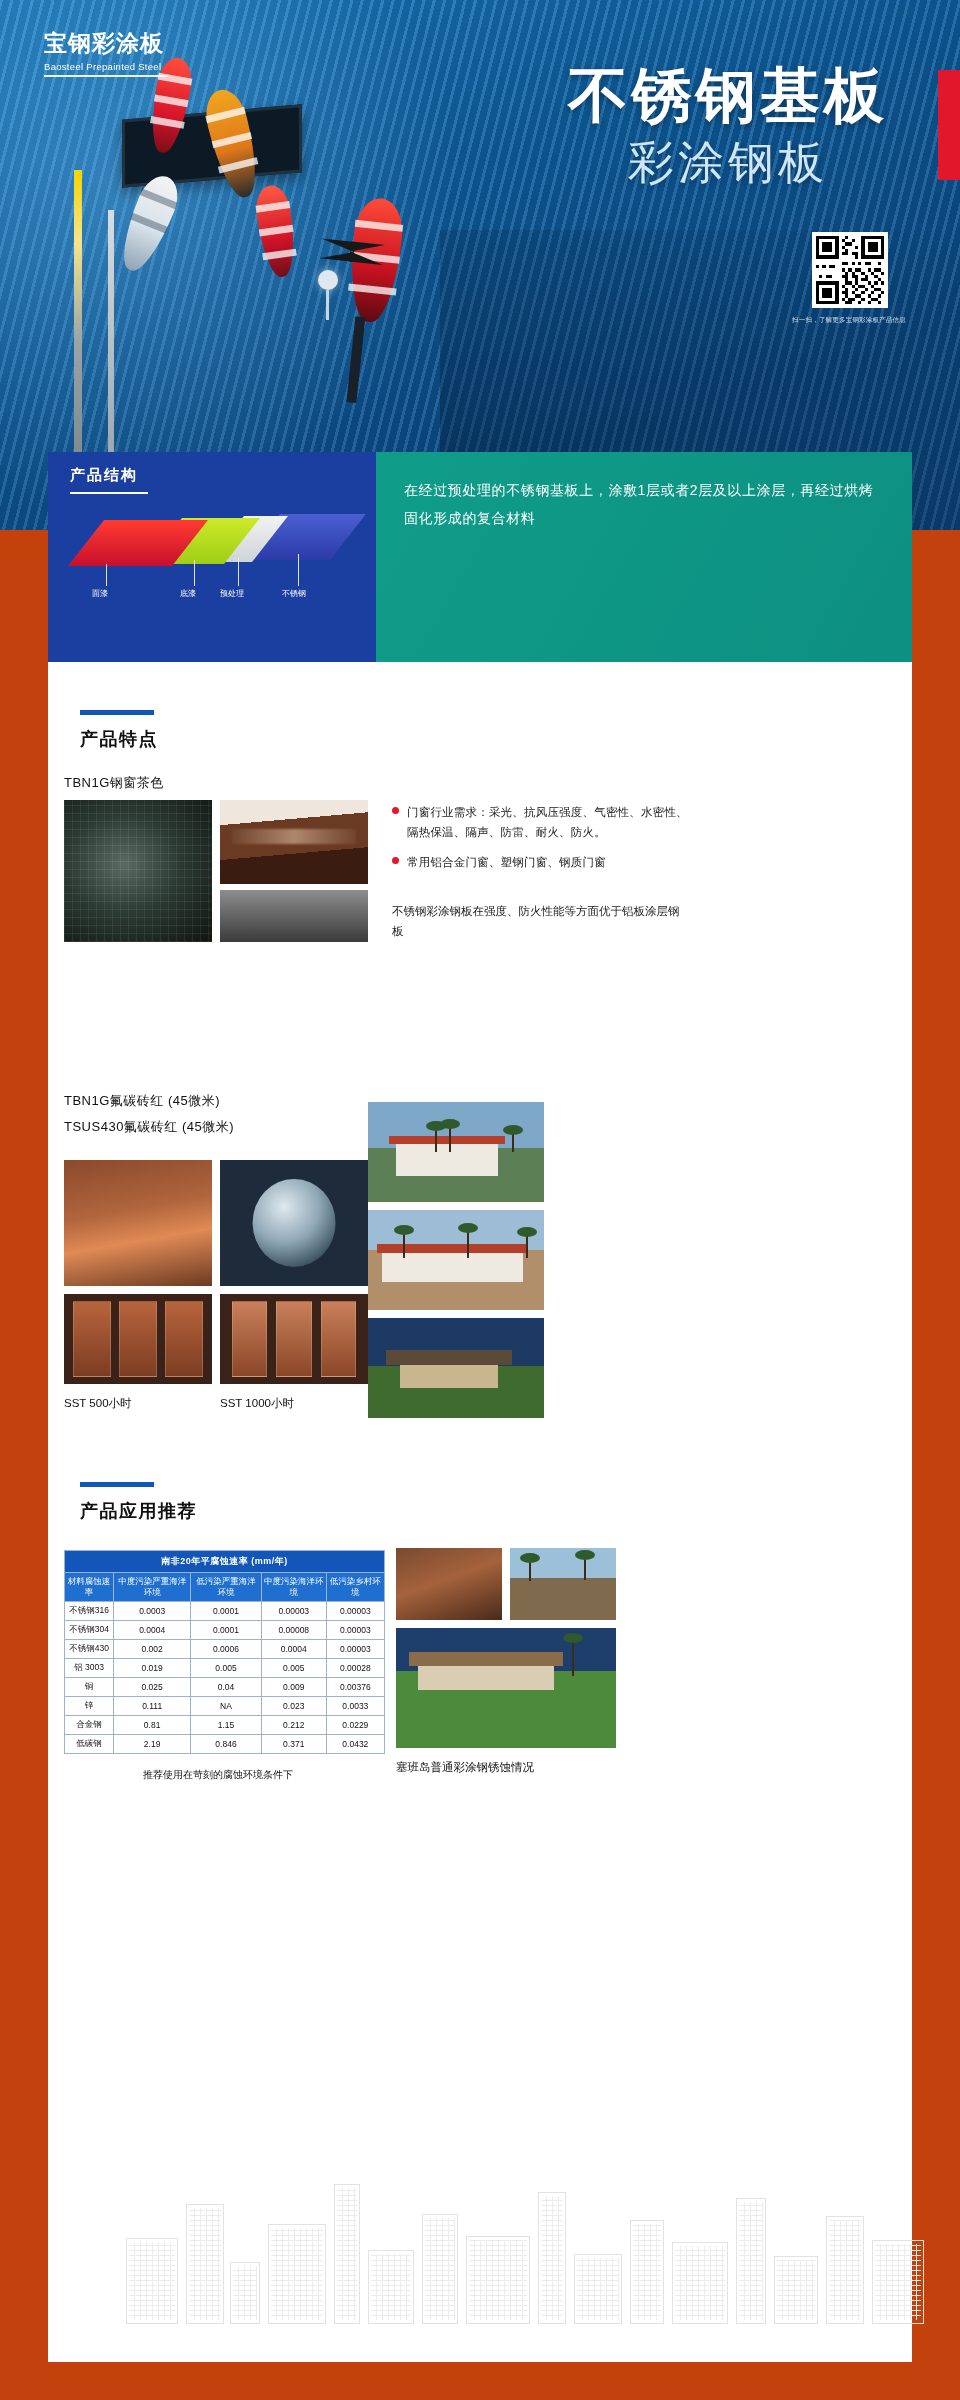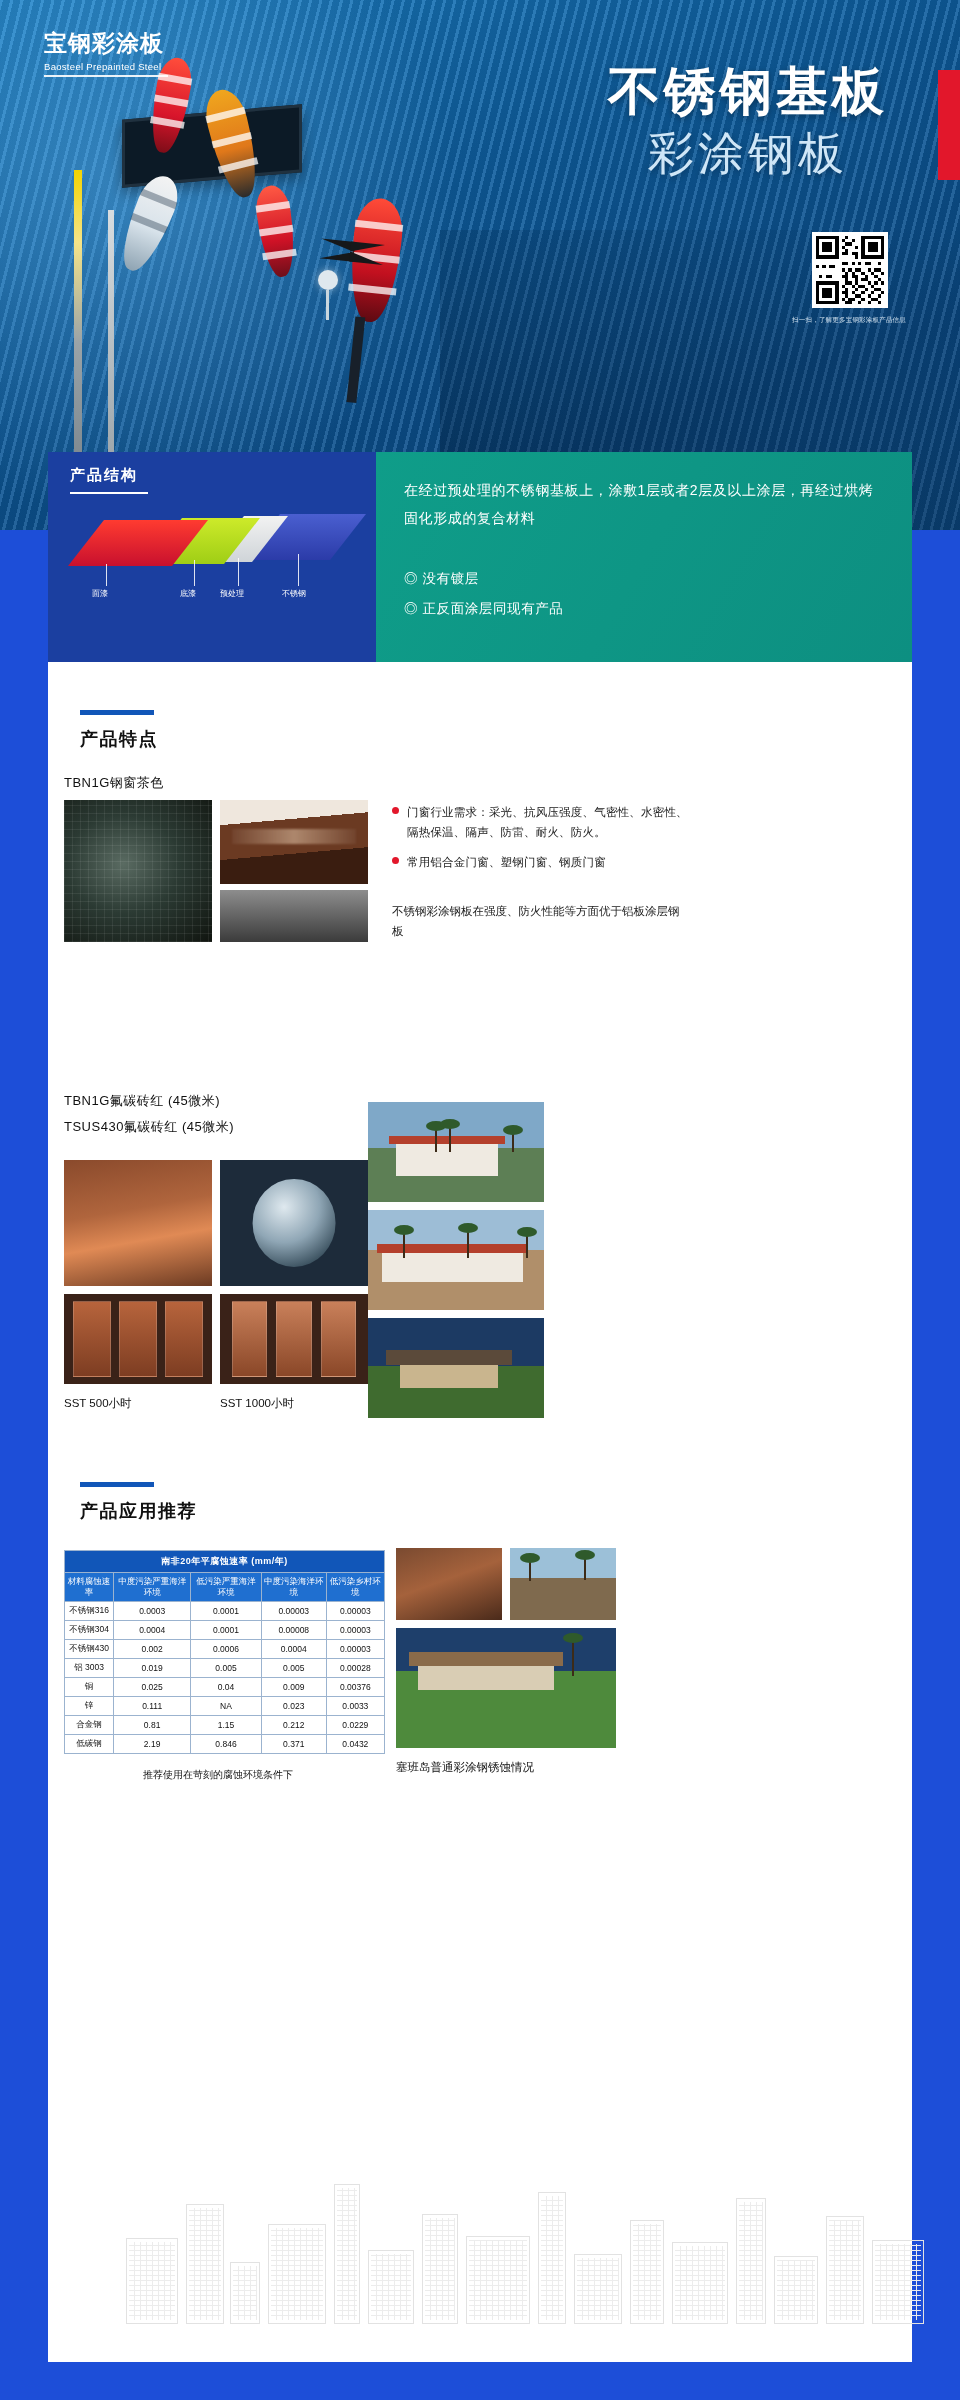--- a/index.html
+++ b/index.html
@@ -4,21 +4,21 @@
 <style>
   * { box-sizing: border-box; }
   html, body { margin:0; padding:0; }
   body {
     width:960px; height:2400px;
     background:#e3e3e3;
     font-family:"Liberation Sans", sans-serif;
     color:#222;
     overflow:hidden;
   }
-  .page { position:relative; width:960px; height:2400px; background:#1d4ed8; }
+  .page { position:relative; width:960px; height:2400px; background:#c2410c; }
 
   
   .hero {
     position:absolute; left:0; top:0; width:960px; height:530px;
     background:#0b5fa5;
     overflow:hidden;
   }
   .hero-stripes {
     position:absolute; inset:0;
     background:
@@ -37,21 +37,21 @@
   }
   .logo { position:absolute; left:44px; top:28px; }
   .logo-cn { color:#fff; font-size:23px; font-weight:bold; letter-spacing:1px; }
   .logo-en { color:#fff; font-size:9.5px; letter-spacing:.3px; margin-top:2px; }
   .logo-rule { width:124px; height:2px; background:#fff; margin-top:3px; opacity:.9; }
 
   .hero-title {
     position:absolute; right:72px; top:62px; text-align:right;
   }
   .hero-title .t1 {
-    font-size:52px; font-weight:bold; color:#fff; letter-spacing:4px; line-height:1.12;
+    font-size:60px; font-weight:bold; color:#fff; letter-spacing:4px; line-height:1.12;
     text-shadow:0 2px 6px rgba(0,0,0,.35);
   }
   .hero-title .t2 {
     font-size:46px; color:#cfe6f7; letter-spacing:4px; line-height:1.2; margin-top:6px;
     text-shadow:0 2px 6px rgba(0,0,0,.3);
     text-align:center;
   }
   .red-bar { position:absolute; right:0; top:70px; width:22px; height:110px; background:#e2172b; }
 
   
@@ -370,24 +370,20 @@
 
         <div class="lbl" style="left:6px;  top:82px;font-family:Liberation Serif, serif;">面漆</div>
         <div class="lbl" style="left:94px; top:82px;">底漆</div>
         <div class="lbl" style="left:134px;top:82px;">预处理</div>
         <div class="lbl" style="left:196px;top:82px;">不锈钢</div>
       </div>
     </div>
 
     <div class="band-right">
       <div class="para">在经过预处理的不锈钢基板上，涂敷1层或者2层及以上涂层，再经过烘烤固化形成的复合材料</div>
-      <div class="bullets">
-        <div>◎ 没有镀层</div>
-        <div>◎ 正反面涂层同现有产品</div>
-      </div>
     </div>
   </div>
 
   <div class="sheet">
 
     <div class="sec-head" style="position:absolute; left:16px; top:48px;">
       <div class="sec-rule"></div>
       <div class="sec-title">产品特点</div>
     </div>
 

